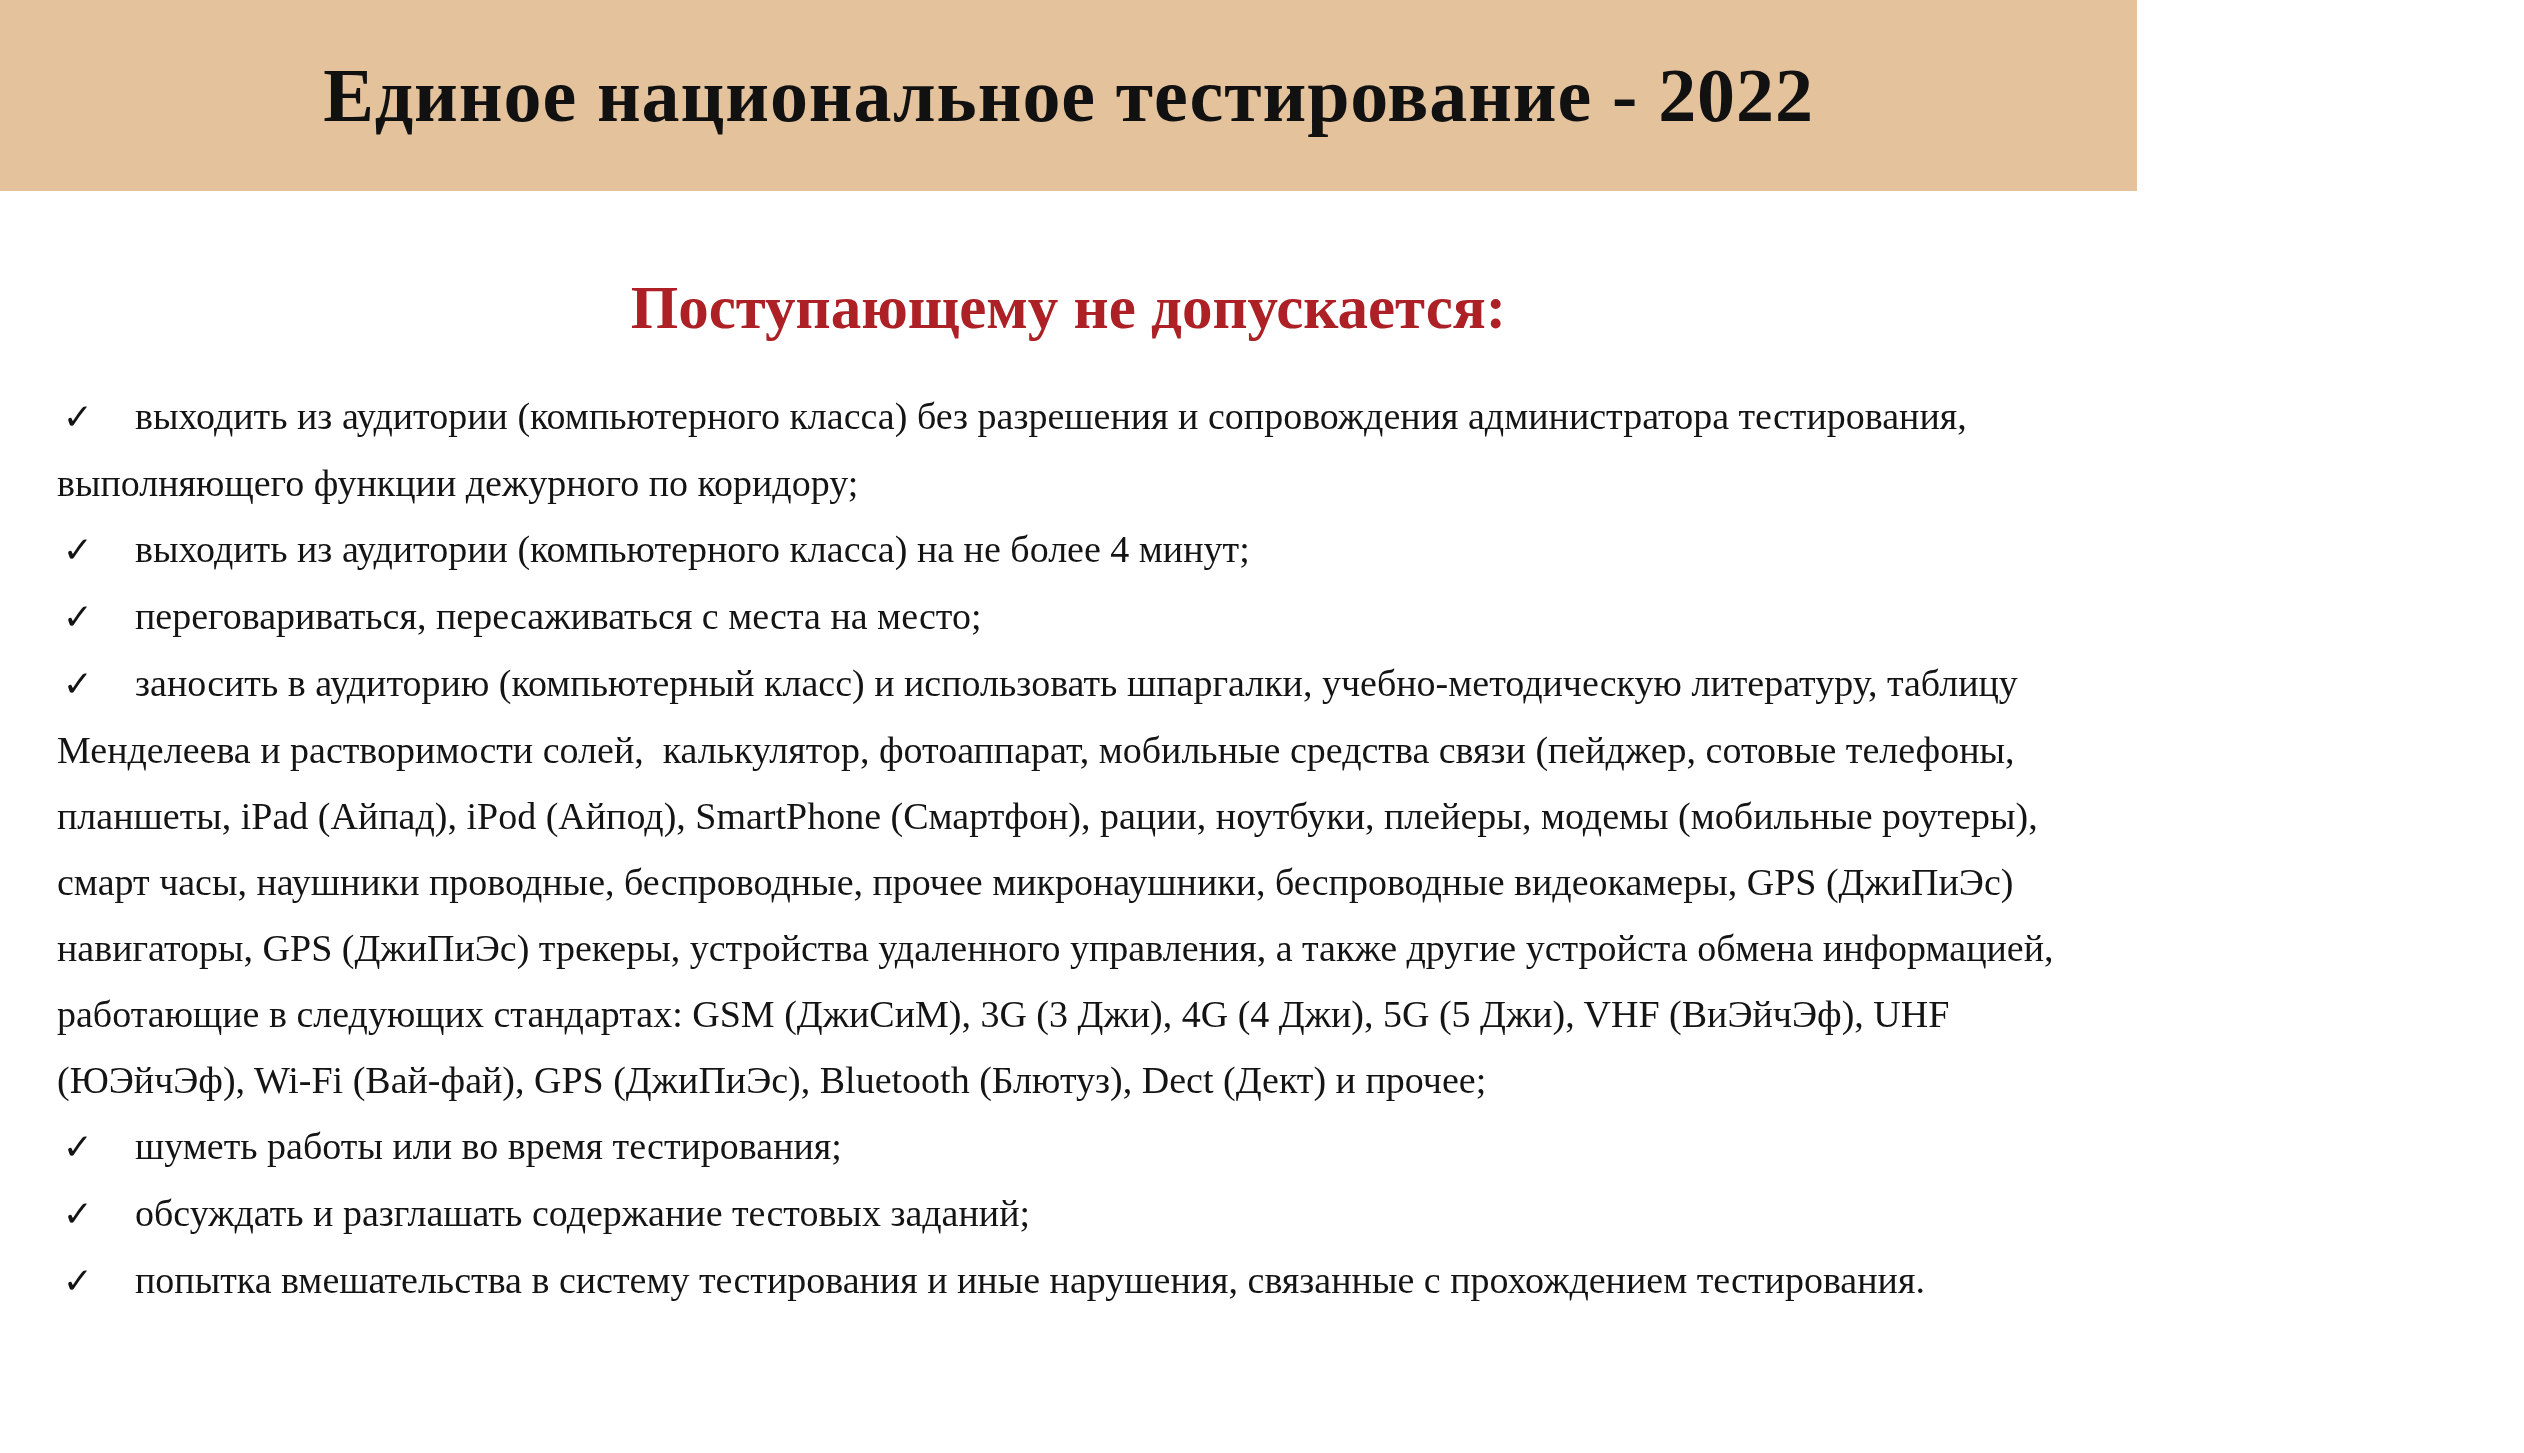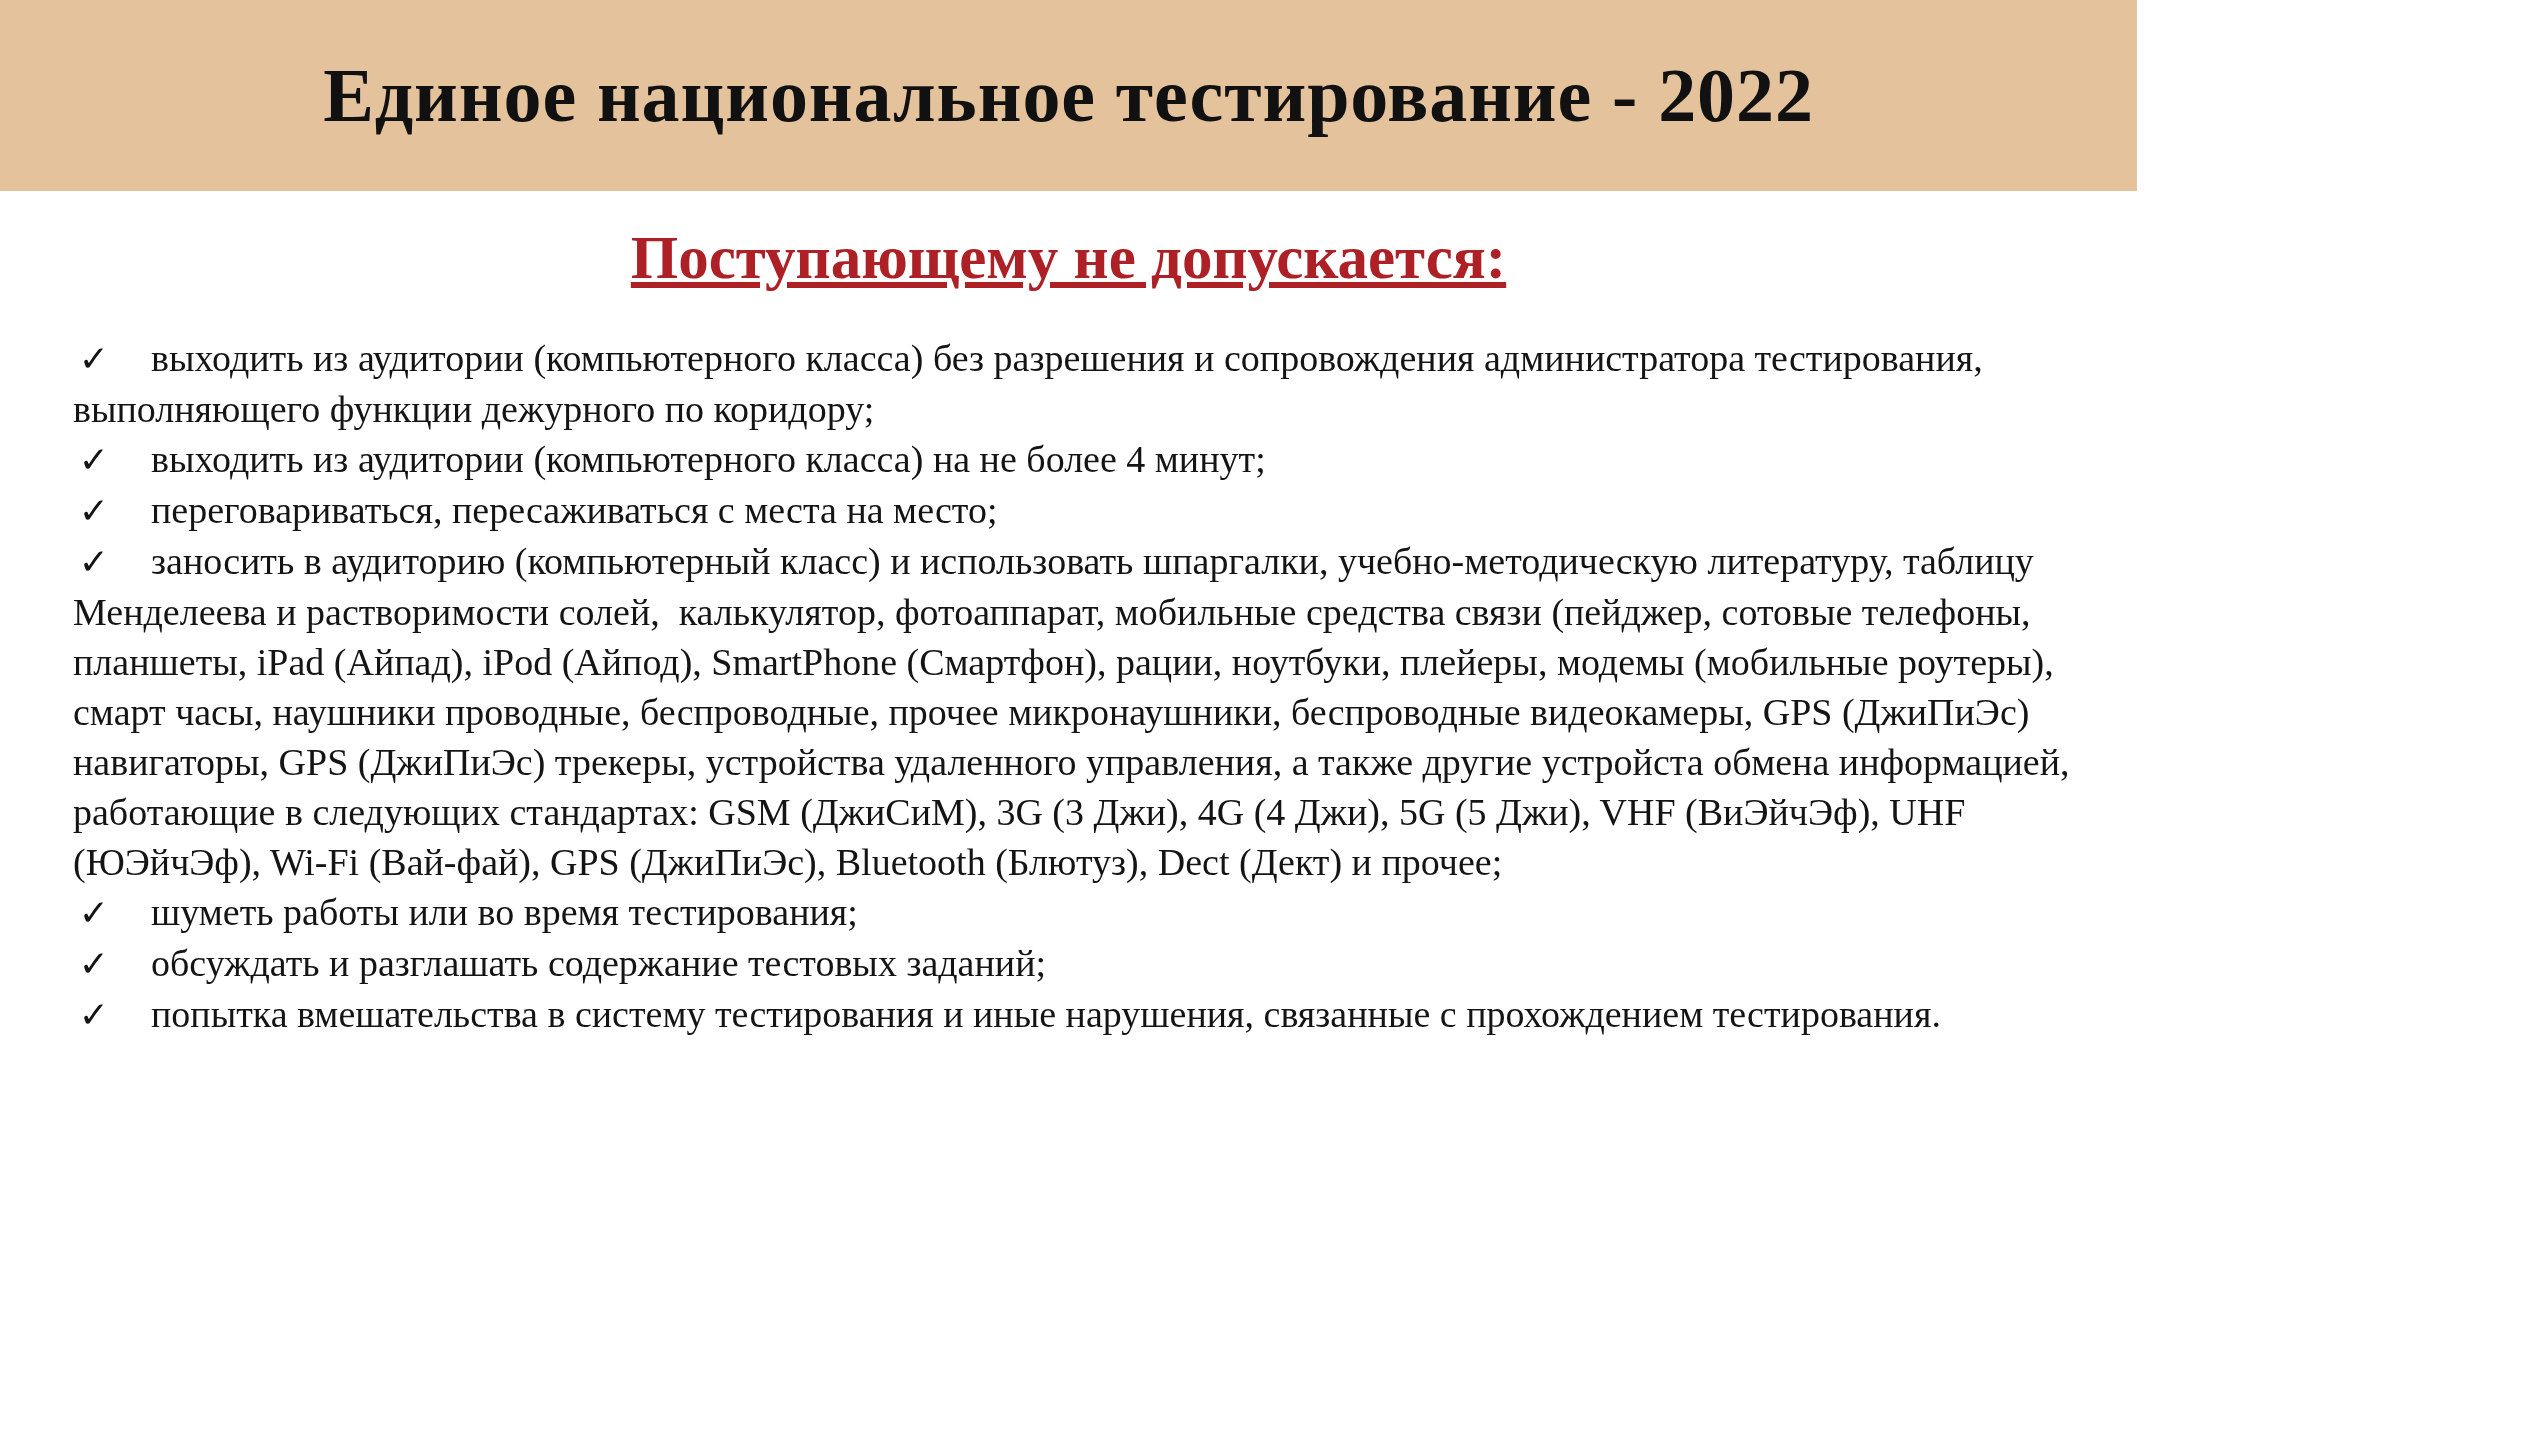--- a/index.html
+++ b/index.html
@@ -25,33 +25,32 @@
   }
   .band h1 {
     margin: 0;
     font-size: 76px;
     font-weight: bold;
     color: #111111;
     letter-spacing: 0.9px;
     white-space: nowrap;
   }
   .subheading {
-    margin: 32px 0 0 0;
+    margin: 82px 0 0 0;
     text-align: center;
     font-size: 61px;
     font-weight: bold;
     color: #ad2025;
-    text-decoration: underline;
   }
   .rules {
     list-style: none;
-    margin: 40px 0 0 16px;
+    margin: 40px 0 0 0;
     padding: 0 53px 0 57px;
     font-size: 38px;
-    line-height: 50px;
+    line-height: 66px;
     color: #141414;
   }
   .rule {
     margin: 0;
     padding: 0;
     text-align: left;
   }
   .check {
     display: inline-block;
     width: 78px;

